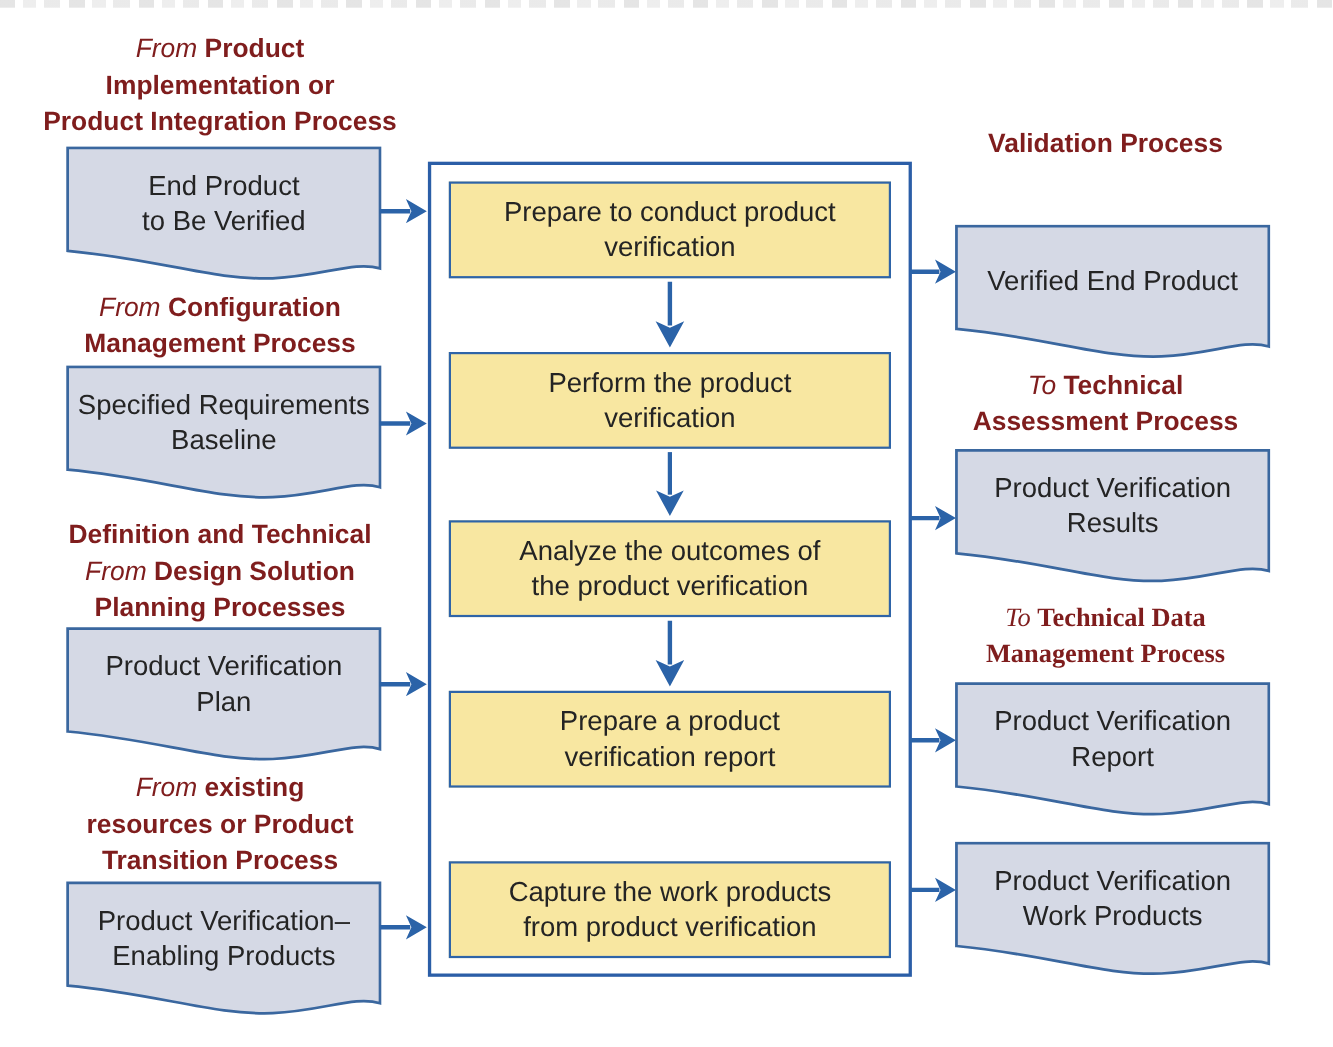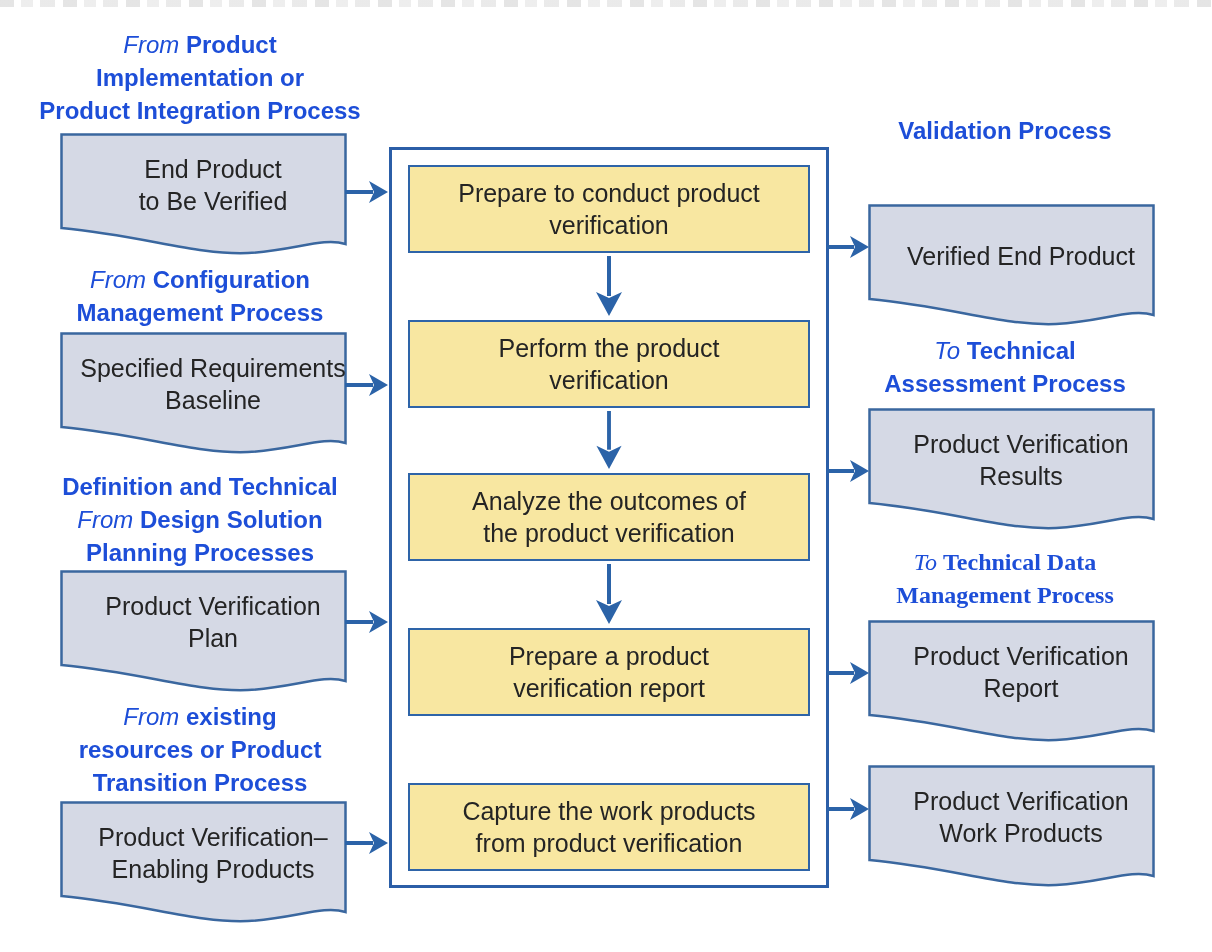--- a/index.html
+++ b/index.html
@@ -6,28 +6,28 @@
   .canvas{position:relative;width:1212px;height:952px;background:#ffffff;
           font-family:"Liberation Sans",sans-serif;overflow:hidden;}
 
   
   .top-artifact{position:absolute;left:0;top:0;width:1212px;height:7px;
     background:
       repeating-linear-gradient(90deg,#e2e2e2 0 14px,#ffffff 14px 21px,#ececec 21px 33px,#ffffff 33px 40px,#e8e8e8 40px 55px,#ffffff 55px 63px);
     opacity:.9;}
 
   
-  .flow-label{position:absolute;text-align:center;color:#1d4ed8;
+  .flow-label{position:absolute;text-align:center;color:#7f1d1d;
     font-size:24px;line-height:33px;font-weight:400;}
   .seg-b{font-weight:700;}
   .seg-i{font-style:italic;}
   .seg-n{font-weight:700;}
 
   
-  .doc{position:absolute;width:287px;height:128px;padding-left:19px;}
+  .doc{position:absolute;width:287px;height:128px;}
   .doc svg{display:block;position:absolute;left:0;top:0;}
   .doc-text{position:absolute;left:4px;right:4px;top:4px;height:96px;
     display:flex;flex-direction:column;justify-content:center;
     text-align:center;font-size:25px;line-height:32px;color:#242424;}
 
   
   .container-box{position:absolute;left:389px;top:147px;width:440px;height:741px;
     border:3px solid #2b5ea7;box-sizing:border-box;background:transparent;}
 
   

